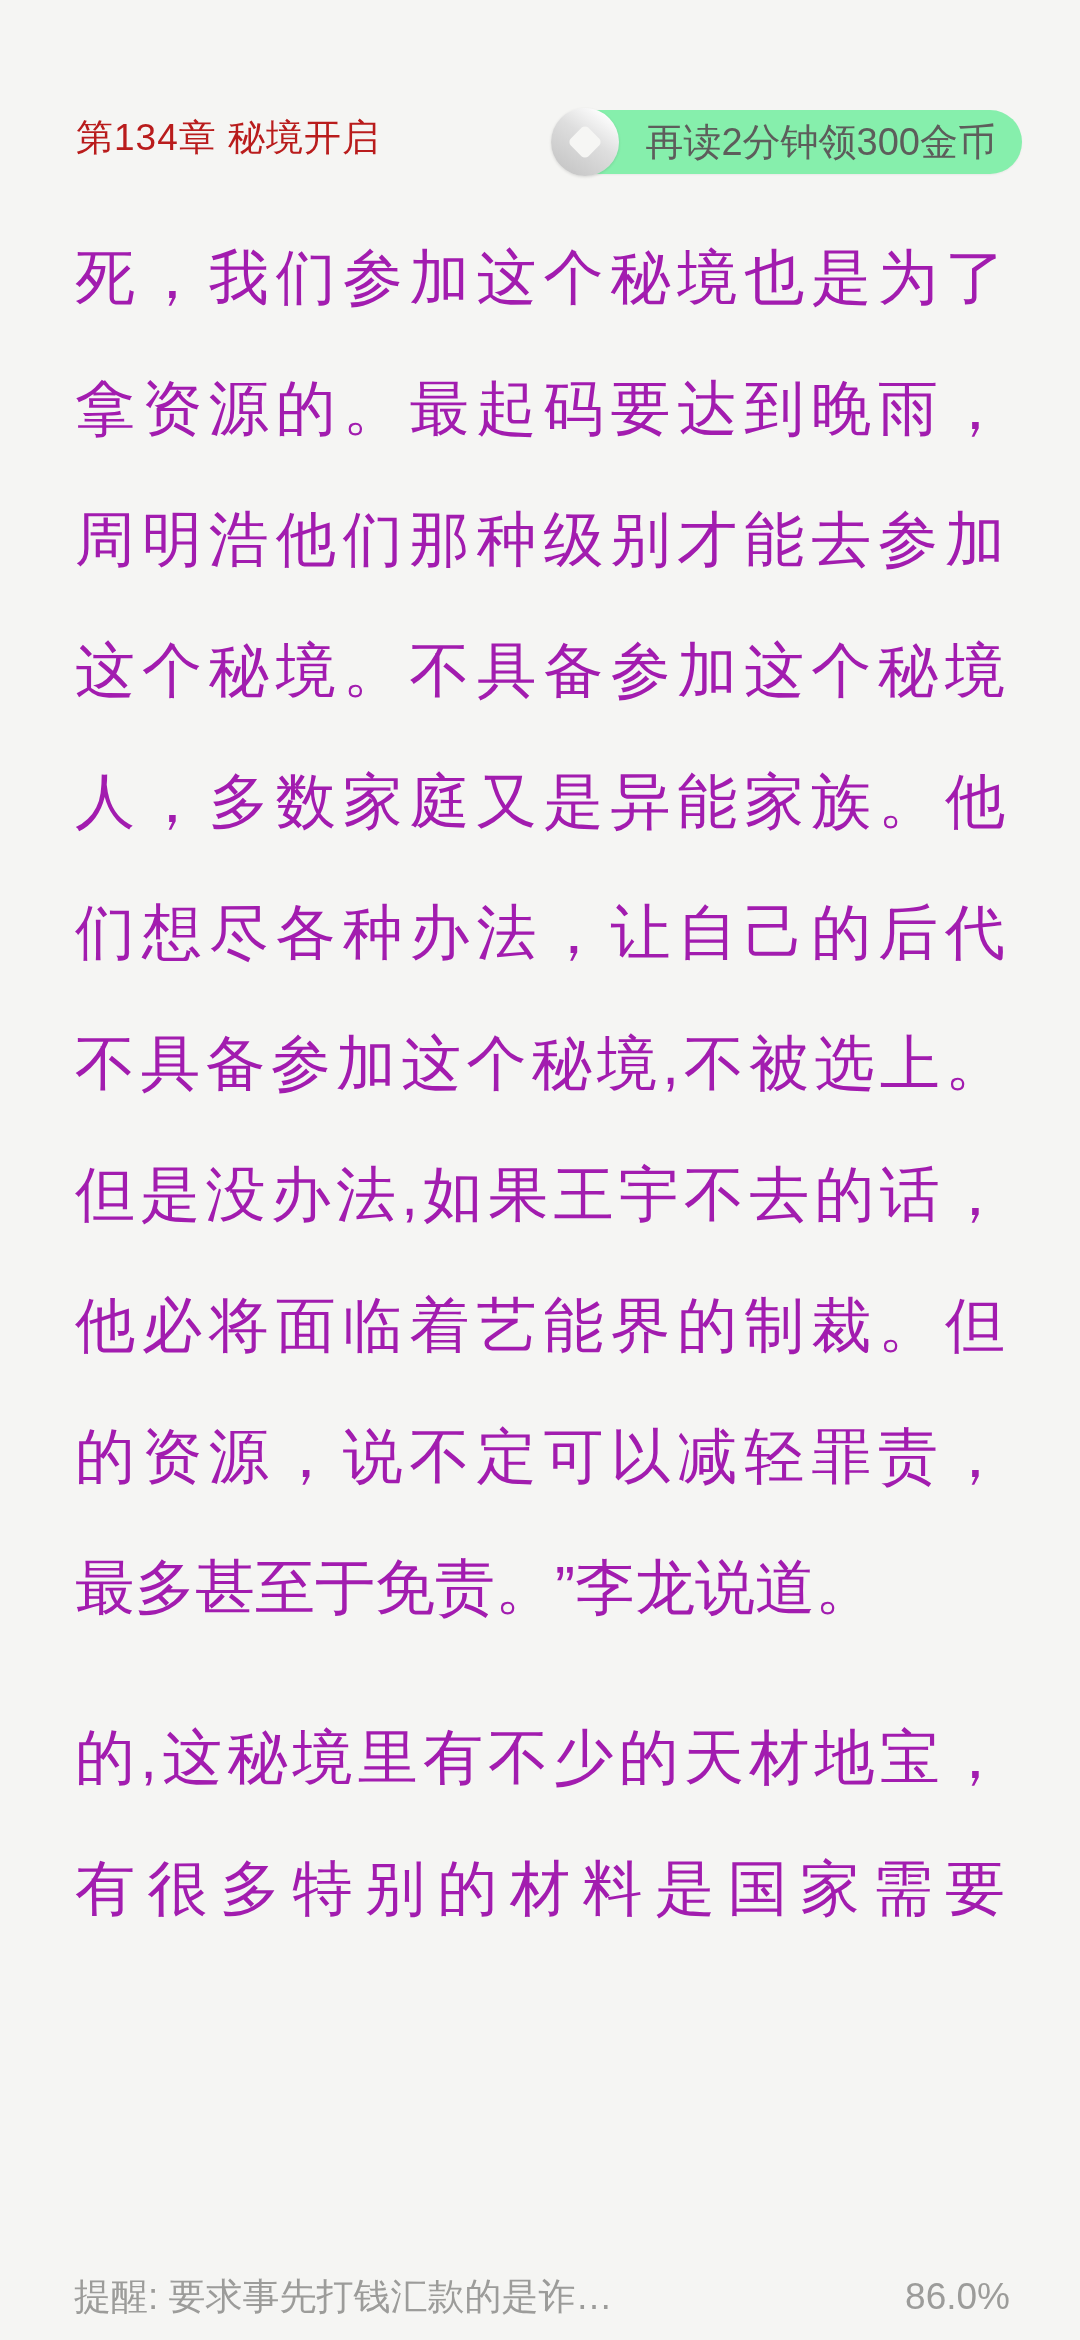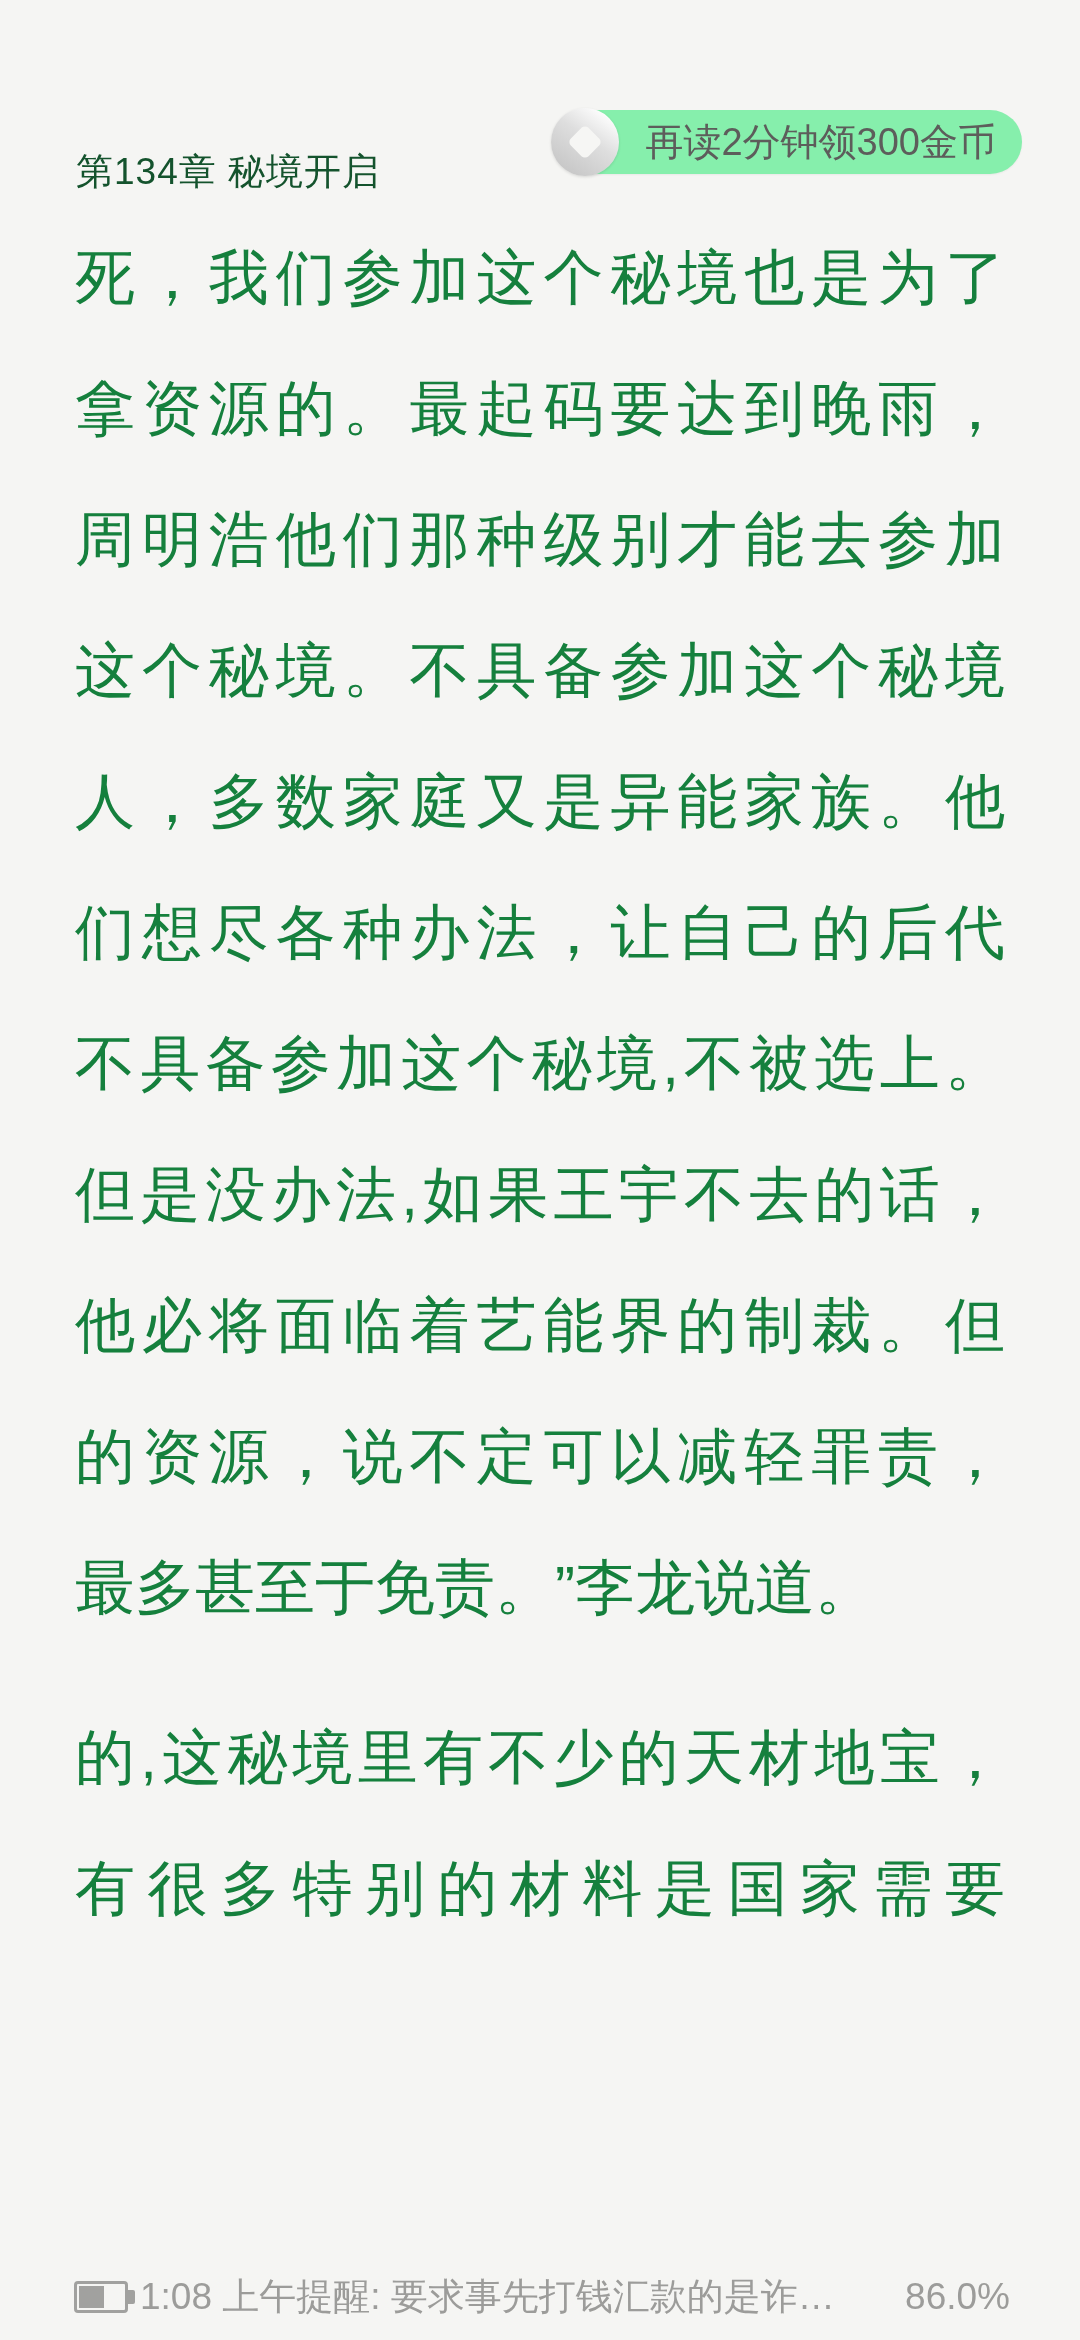--- a/index.html
+++ b/index.html
@@ -14,23 +14,22 @@
     font-family: "Liberation Sans", sans-serif;
   }
 
   
   .chapter-title {
     position: absolute;
     left: 76px;
     top: 116px;
     font-size: 37px;
     line-height: 44px;
-    color: #14532d;
+    color: #b91c1c;
     letter-spacing: 1px;
-    margin-top: 34px;
   }
 
   .reward-pill {
     position: absolute;
     right: 58px;
     top: 110px;
     height: 64px;
     background: #86efac;
     border-radius: 32px;
     display: flex;
@@ -68,21 +67,21 @@
   .body-text {
     position: absolute;
     left: 75px;
     top: 212px;
     width: 930px;
   }
   .line {
     height: 131px;
     line-height: 131px;
     font-size: 60px;
-    color: #15803d;
+    color: #a21caf;
     white-space: nowrap;
     text-align: justify;
     text-align-last: justify;
     text-justify: inter-character;
   }
   .line.end {
     text-align: left;
     text-align-last: left;
   }
   .line.indent { padding-left: 118px; }
@@ -170,23 +169,17 @@
       <div class="line">的资源，说不定可以减轻罪责，</div>
       <div class="line end">最多甚至于免责。”李龙说道。</div>
     </div>
     <div class="para2">
       <div class="line">的,这秘境里有不少的天材地宝，</div>
       <div class="line">有很多特别的材料是国家需要</div>
     </div>
   </div>
 
   <div class="footer">
-    <div class="footer-left">
-      <span class="battery">
-        <span class="battery-fill"></span>
-      </span>
-      <span>1:08 上午</span>
-    </div>
     <div class="footer-center">提醒: 要求事先打钱汇款的是诈…</div>
     <div class="footer-right">86.0%</div>
   </div>
 
 </div>
 
 </body></html>

